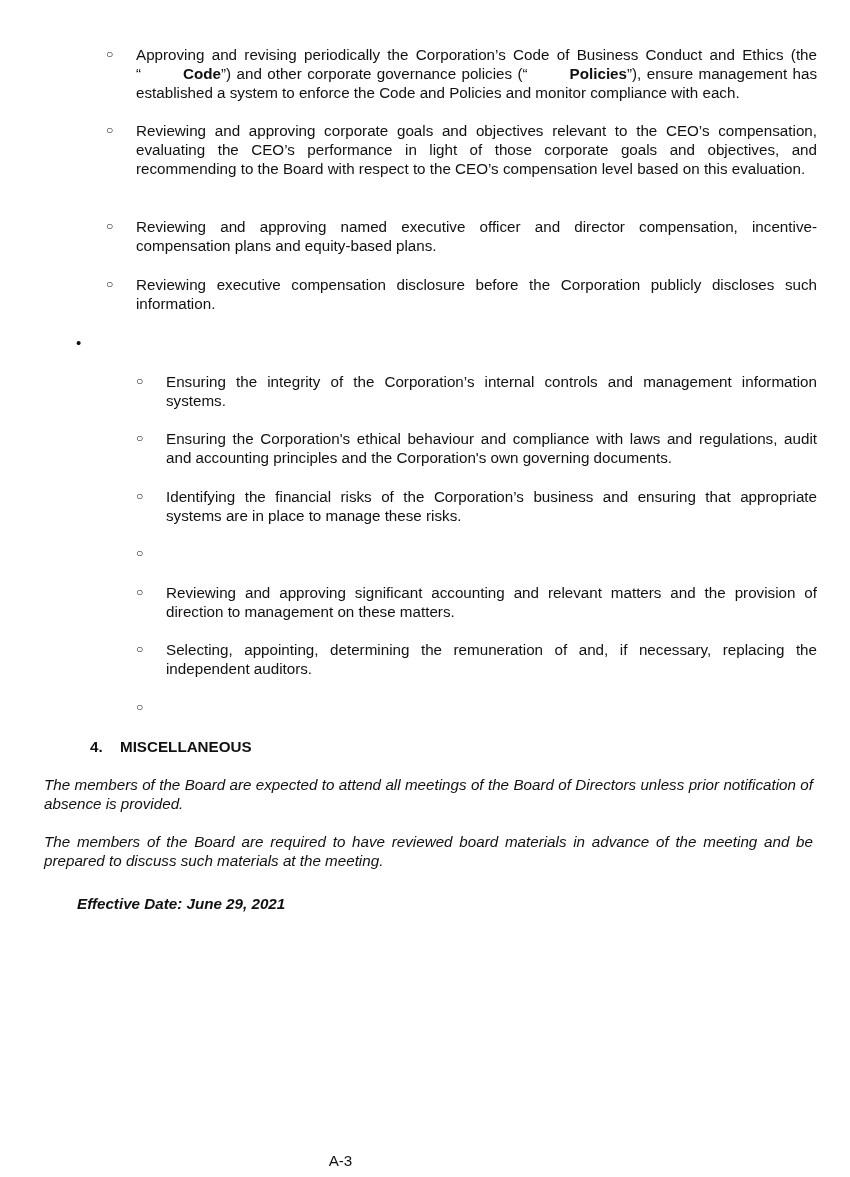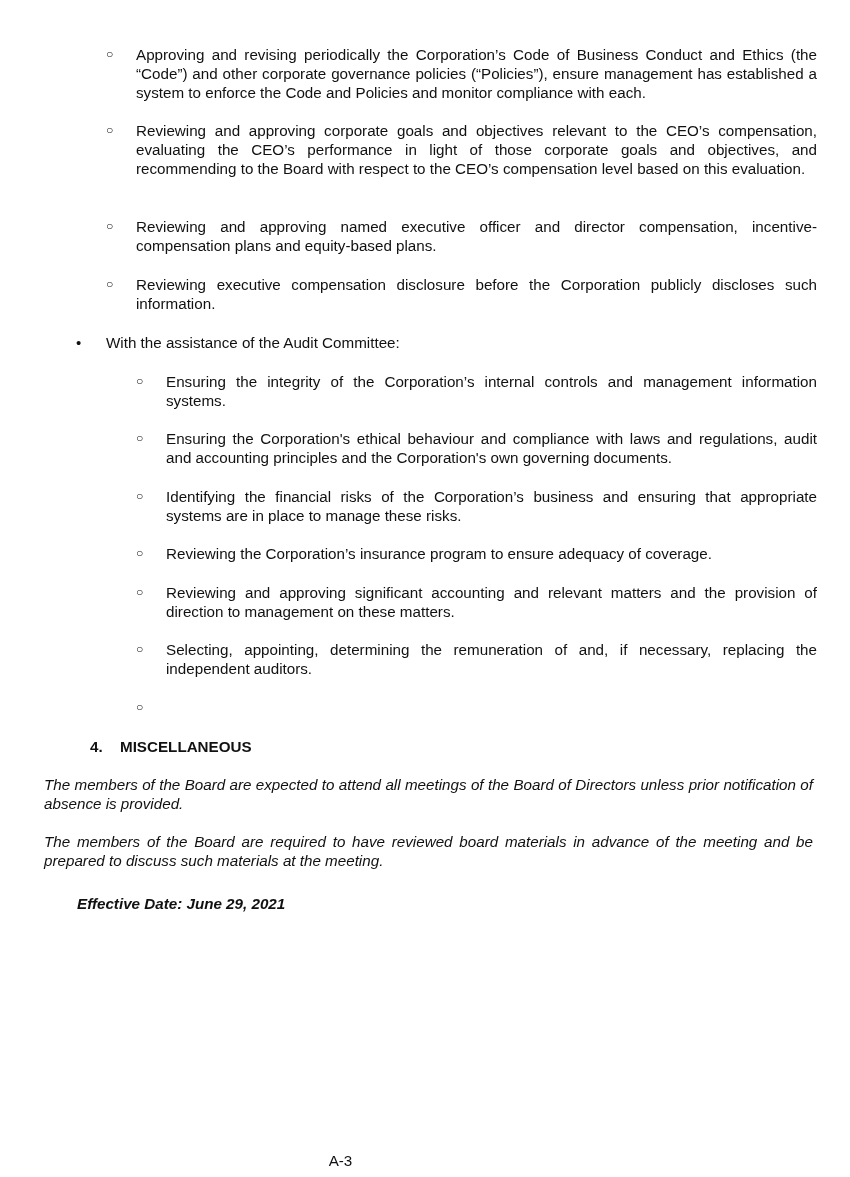--- a/index.html
+++ b/index.html
@@ -14,21 +14,21 @@
     .sub1 .marker { left: -30px; font-size: 12px; }
     .sub2 { left: 166px; width: 651px; }
     .sub2 .marker { left: -30px; font-size: 12px; }
     .bullet { left: 106px; width: 711px; }
     .bullet .marker { left: -30px; font-size: 15px; }
     .heading { position: absolute; left: 90px; top: 737px; font-weight: bold; }
     .heading .num { display: inline-block; width: 30px; }
     .para { position: absolute; left: 44px; width: 769px; text-align: justify; font-style: italic; }
     .eff { position: absolute; left: 48px; top: 894px; font-weight: bold; font-style: italic; margin-left: 29px; }
     .pagenum { position: absolute; left: 0; width: 681px; top: 1151px; text-align: center; }
-    b { font-weight: normal; }
+    b { font-weight: bold; margin-left: 42px; }
   </style>
 </head>
 <body>
 
 <div class="item sub1" style="top:45px">
   <span class="marker">○</span>
   <span>Approving and revising periodically the Corporation’s Code of Business Conduct and Ethics (the “</span><b>Code</b><span>”) and other corporate governance policies (“</span><b>Policies</b><span>”), ensure management has established a system to enforce the Code and Policies and monitor compliance with each.</span>
 </div>
 
 <div class="item sub1" style="top:121px">
@@ -41,38 +41,36 @@
   <span>Reviewing and approving named executive officer and director compensation, incentive-compensation plans and equity-based plans.</span>
 </div>
 
 <div class="item sub1" style="top:275px">
   <span class="marker">○</span>
   <span>Reviewing executive compensation disclosure before the Corporation publicly discloses such information.</span>
 </div>
 
 <div class="item bullet" style="top:333px">
   <span class="marker">•</span>
-  <span>With the assistance of the Audit Committee:</span>
 </div>
 
 <div class="item sub2" style="top:372px">
   <span class="marker">○</span>
   <span>Ensuring the integrity of the Corporation’s internal controls and management information systems.</span>
 </div>
 <div class="item sub2" style="top:429px">
   <span class="marker">○</span>
   <span>Ensuring the Corporation's ethical behaviour and compliance with laws and regulations, audit and accounting principles and the Corporation's own governing documents.</span>
 </div>
 <div class="item sub2" style="top:487px">
   <span class="marker">○</span>
   <span>Identifying the financial risks of the Corporation’s business and ensuring that appropriate systems are in place to manage these risks.</span>
 </div>
 <div class="item sub2" style="top:544px">
   <span class="marker">○</span>
-  <span>Reviewing the Corporation’s insurance program to ensure adequacy of coverage.</span>
 </div>
 <div class="item sub2" style="top:583px">
   <span class="marker">○</span>
   <span>Reviewing and approving significant accounting and relevant matters and the provision of direction to management on these matters.</span>
 </div>
 <div class="item sub2" style="top:640px">
   <span class="marker">○</span>
   <span>Selecting, appointing, determining the remuneration of and, if necessary, replacing the independent auditors.</span>
 </div>
 <div class="item sub2" style="top:698px">

